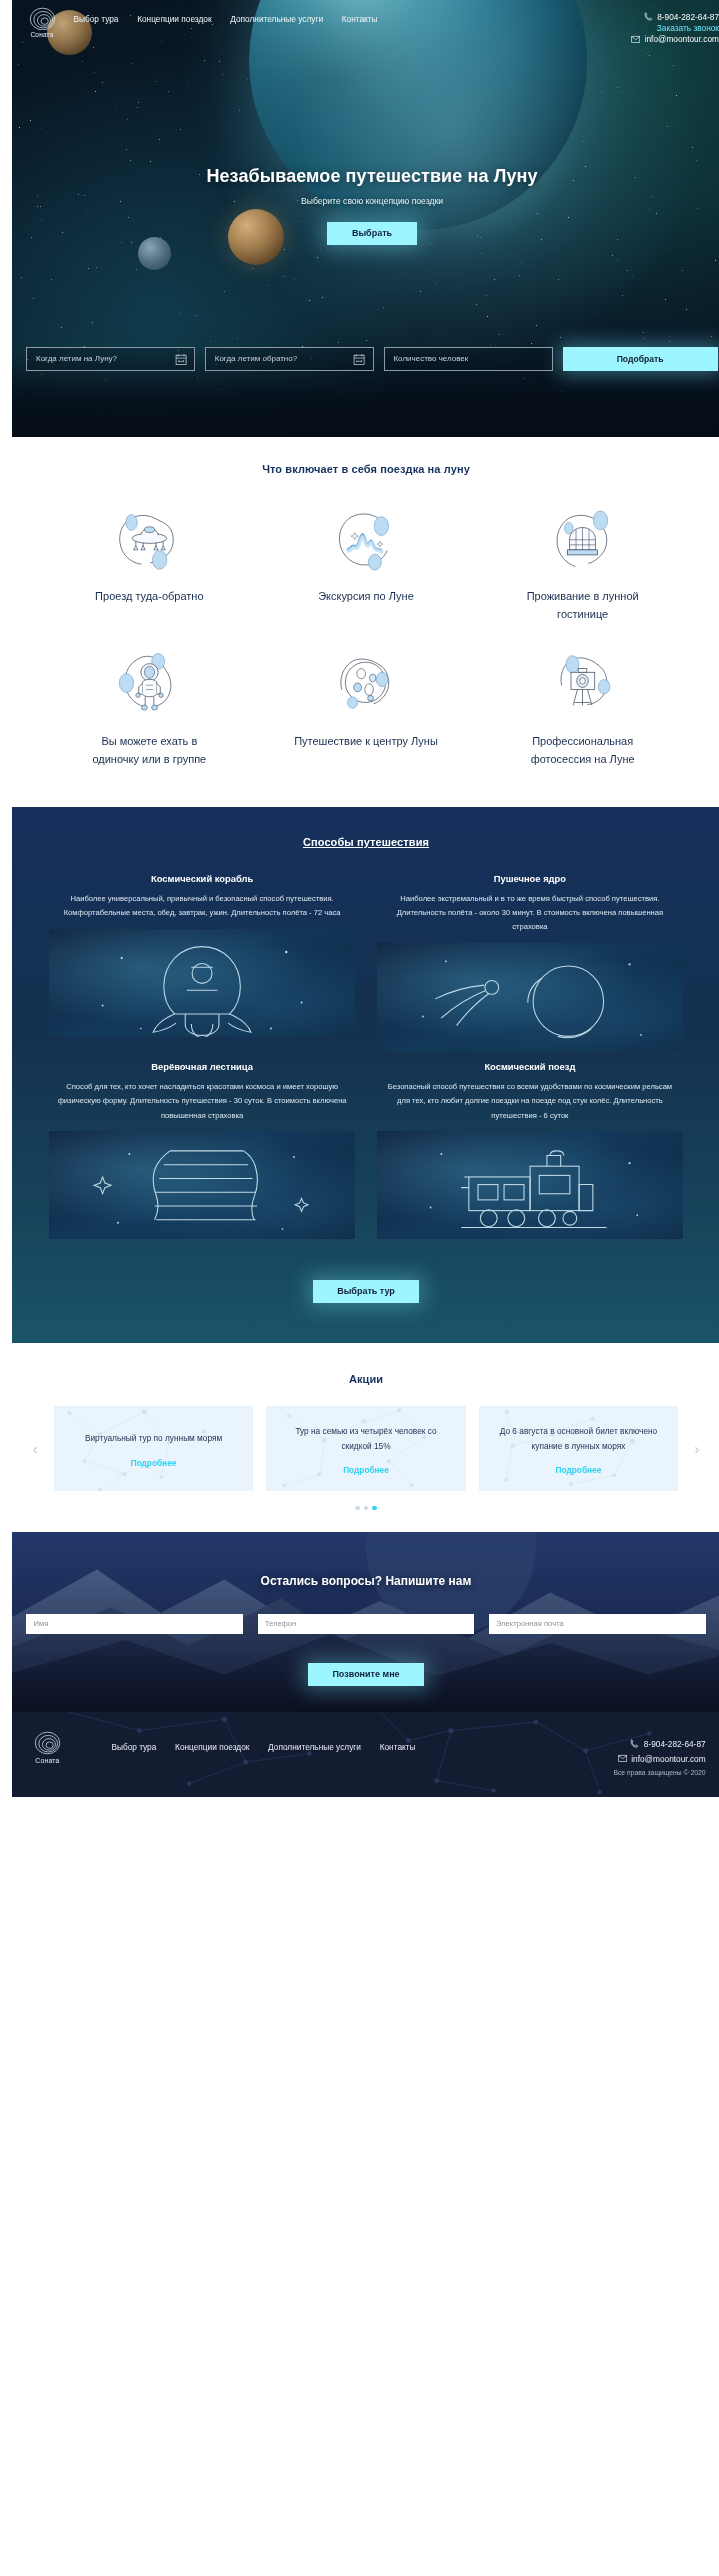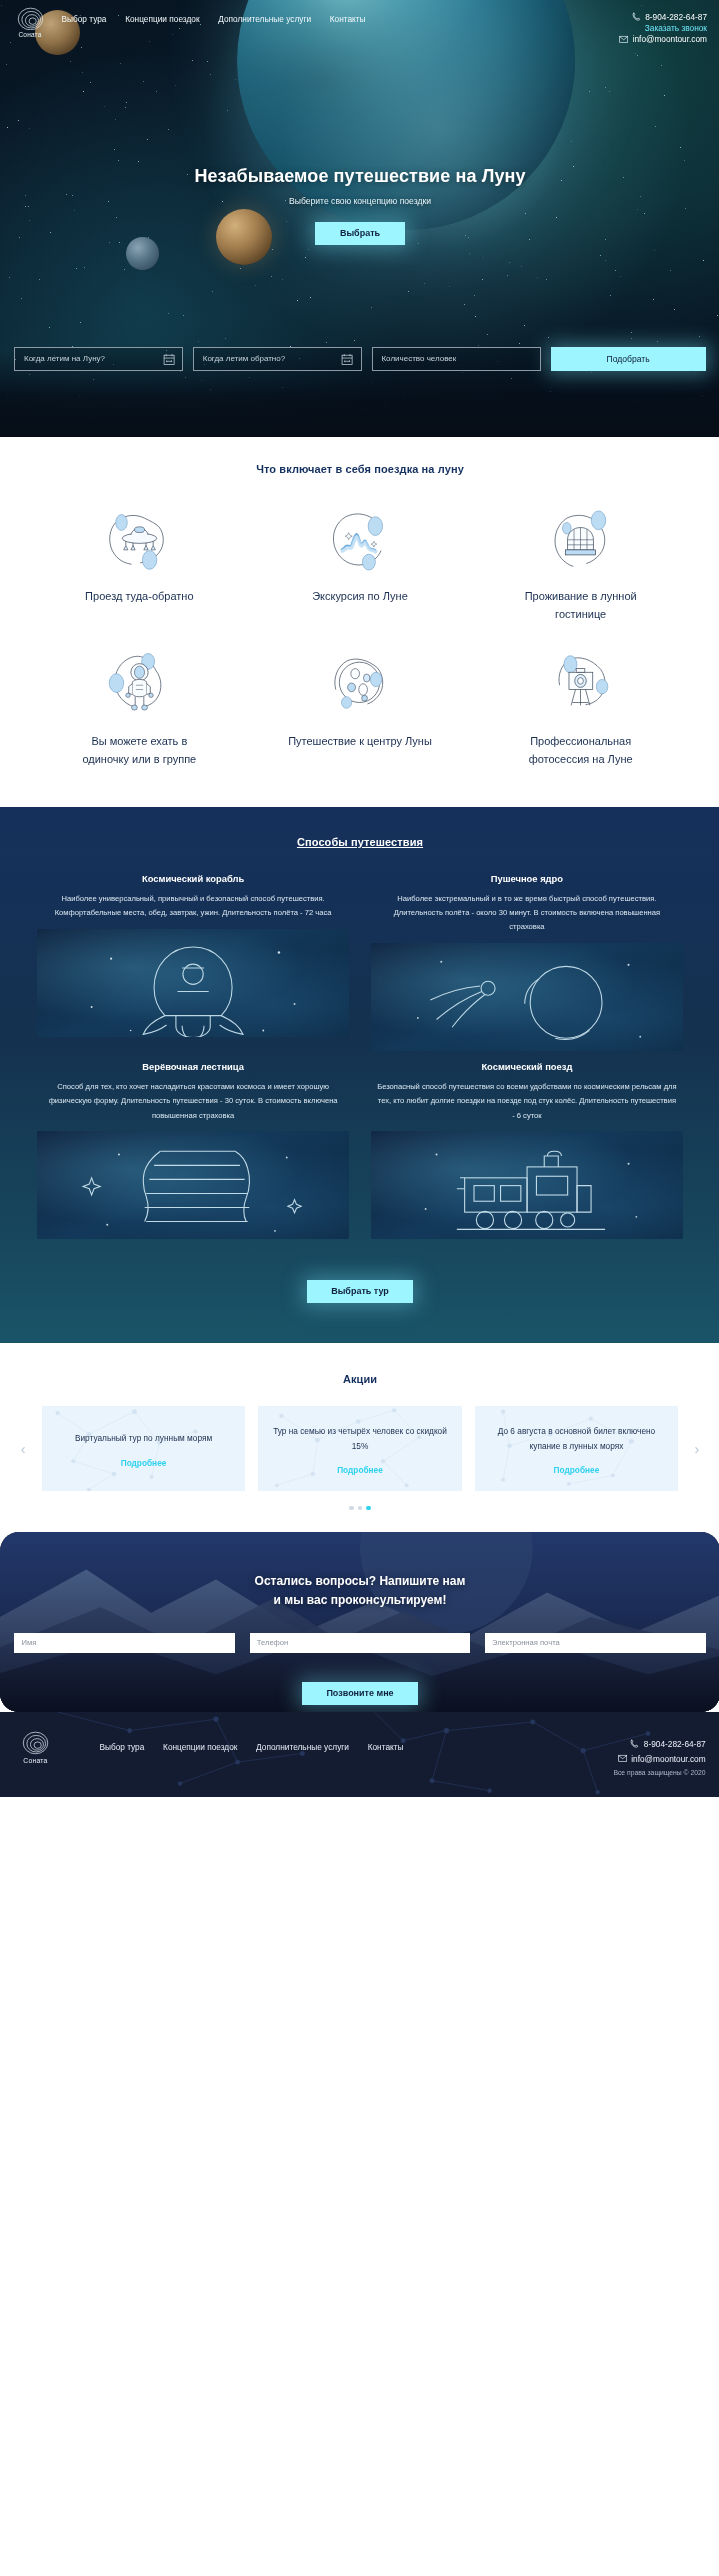--- a/index.html
+++ b/index.html
@@ -3,21 +3,21 @@
 <meta charset="utf-8">
 <title>Соната — Путешествие на Луну</title>
 <style>
   * { box-sizing: border-box; margin: 0; padding: 0; }
   html, body {
     width: 720px;
     font-family: "Liberation Sans", sans-serif;
     background: #ffffff;
     color: #17305c;
   }
-  .page { width: 720px; position: relative; overflow: hidden; }
+  .page { width: 720px; position: relative; overflow: hidden; padding-left: 12px; }
 
   
   .hero {
     position: relative;
     width: 720px;
     height: 437px;
     overflow: hidden;
     background: #050d18;
   }
   .hero-bg {
@@ -127,21 +127,21 @@
     flex:1 1 0; height:24.5px;
     border:0.7px solid #8d9aa6;
     background: rgba(8,16,26,.30);
     display:flex; align-items:center; padding:0 8.6px;
   }
   .field .ph { color:#c6d2da; font-size:8px; }
   .field .cal { position:absolute; right:7.2px; top:5px; width:12.2px; height:13px; }
   .booking .submit {
     flex:0 0 155px; height:24.5px;
     background:#9df5ff; color:#0e1d33; border:none; cursor:pointer;
-    font-size:8.6px; font-weight:400;
+    font-size:8.6px; font-weight:700;
     box-shadow: 0 0 18.7px 4.3px rgba(120,230,250,.38);
   }
 
   
   .features { padding: 26px 0 32px; background:#fff; }
   .sec-title {
     text-align:center; font-size:11px; font-weight:700; color:#14305f;
     letter-spacing:0.1px;
   }
   .feat-grid {
@@ -213,21 +213,20 @@
     font-weight:700; text-decoration:none; cursor:pointer;
   }
   .dots { display:flex; gap:4.3px; justify-content:center; margin-top:14.4px; }
   .dot { width:4.3px; height:4.3px; border-radius:50%; background:#cfd9e4; }
   .dot.on { background:#2ed2ee; }
 
   
   .cta {
     position:relative; height:180px; overflow:hidden;
     background:#10172b;
-    border-radius:19px;
   }
   .cta-bg { position:absolute; inset:0; }
   .cta-inner { position:relative; z-index:3; text-align:center; padding-top:40px; }
   .cta-title {
     color:#fff; font-size:12px; font-weight:700; line-height:1.6;
     text-shadow:0 1.4px 7.2px rgba(0,0,0,.55);
   }
   .cta-form { display:flex; gap:14.4px; padding: 0 14.4px; margin-top:23px; }
   .cta-form .f {
     flex:1 1 0; height:20px; background:#ffffff; display:flex; align-items:center;
@@ -917,21 +916,20 @@
         <circle cx="620" cy="22" r="120" fill="#30456f" opacity=".55"></circle>
         <path d="M0 118 L120 52 L210 112 L300 66 L420 140 L520 96 L640 150 L760 84 L880 140 L1000 88 L1000 250 L0 250Z" fill="url(#m1)" opacity=".85"></path>
         <path d="M0 160 L140 104 L250 158 L380 92 L470 150 L560 110 L700 172 L820 118 L1000 164 L1000 250 L0 250Z" fill="url(#m2)" opacity=".9"></path>
         <path d="M0 196 L160 150 L300 198 L450 142 L600 200 L760 154 L900 198 L1000 172 L1000 250 L0 250Z" fill="url(#m3)"></path>
       </svg>
     </div>
 
     <div class="cta-inner">
       <div class="cta-title">
         <div>Остались вопросы? Напишите нам</div>
-        <div>и мы вас проконсультируем!</div>
       </div>
 
       <div class="cta-form">
         <div class="f">
           <span>Имя</span>
         </div>
         <div class="f">
           <span>Телефон</span>
         </div>
         <div class="f">

